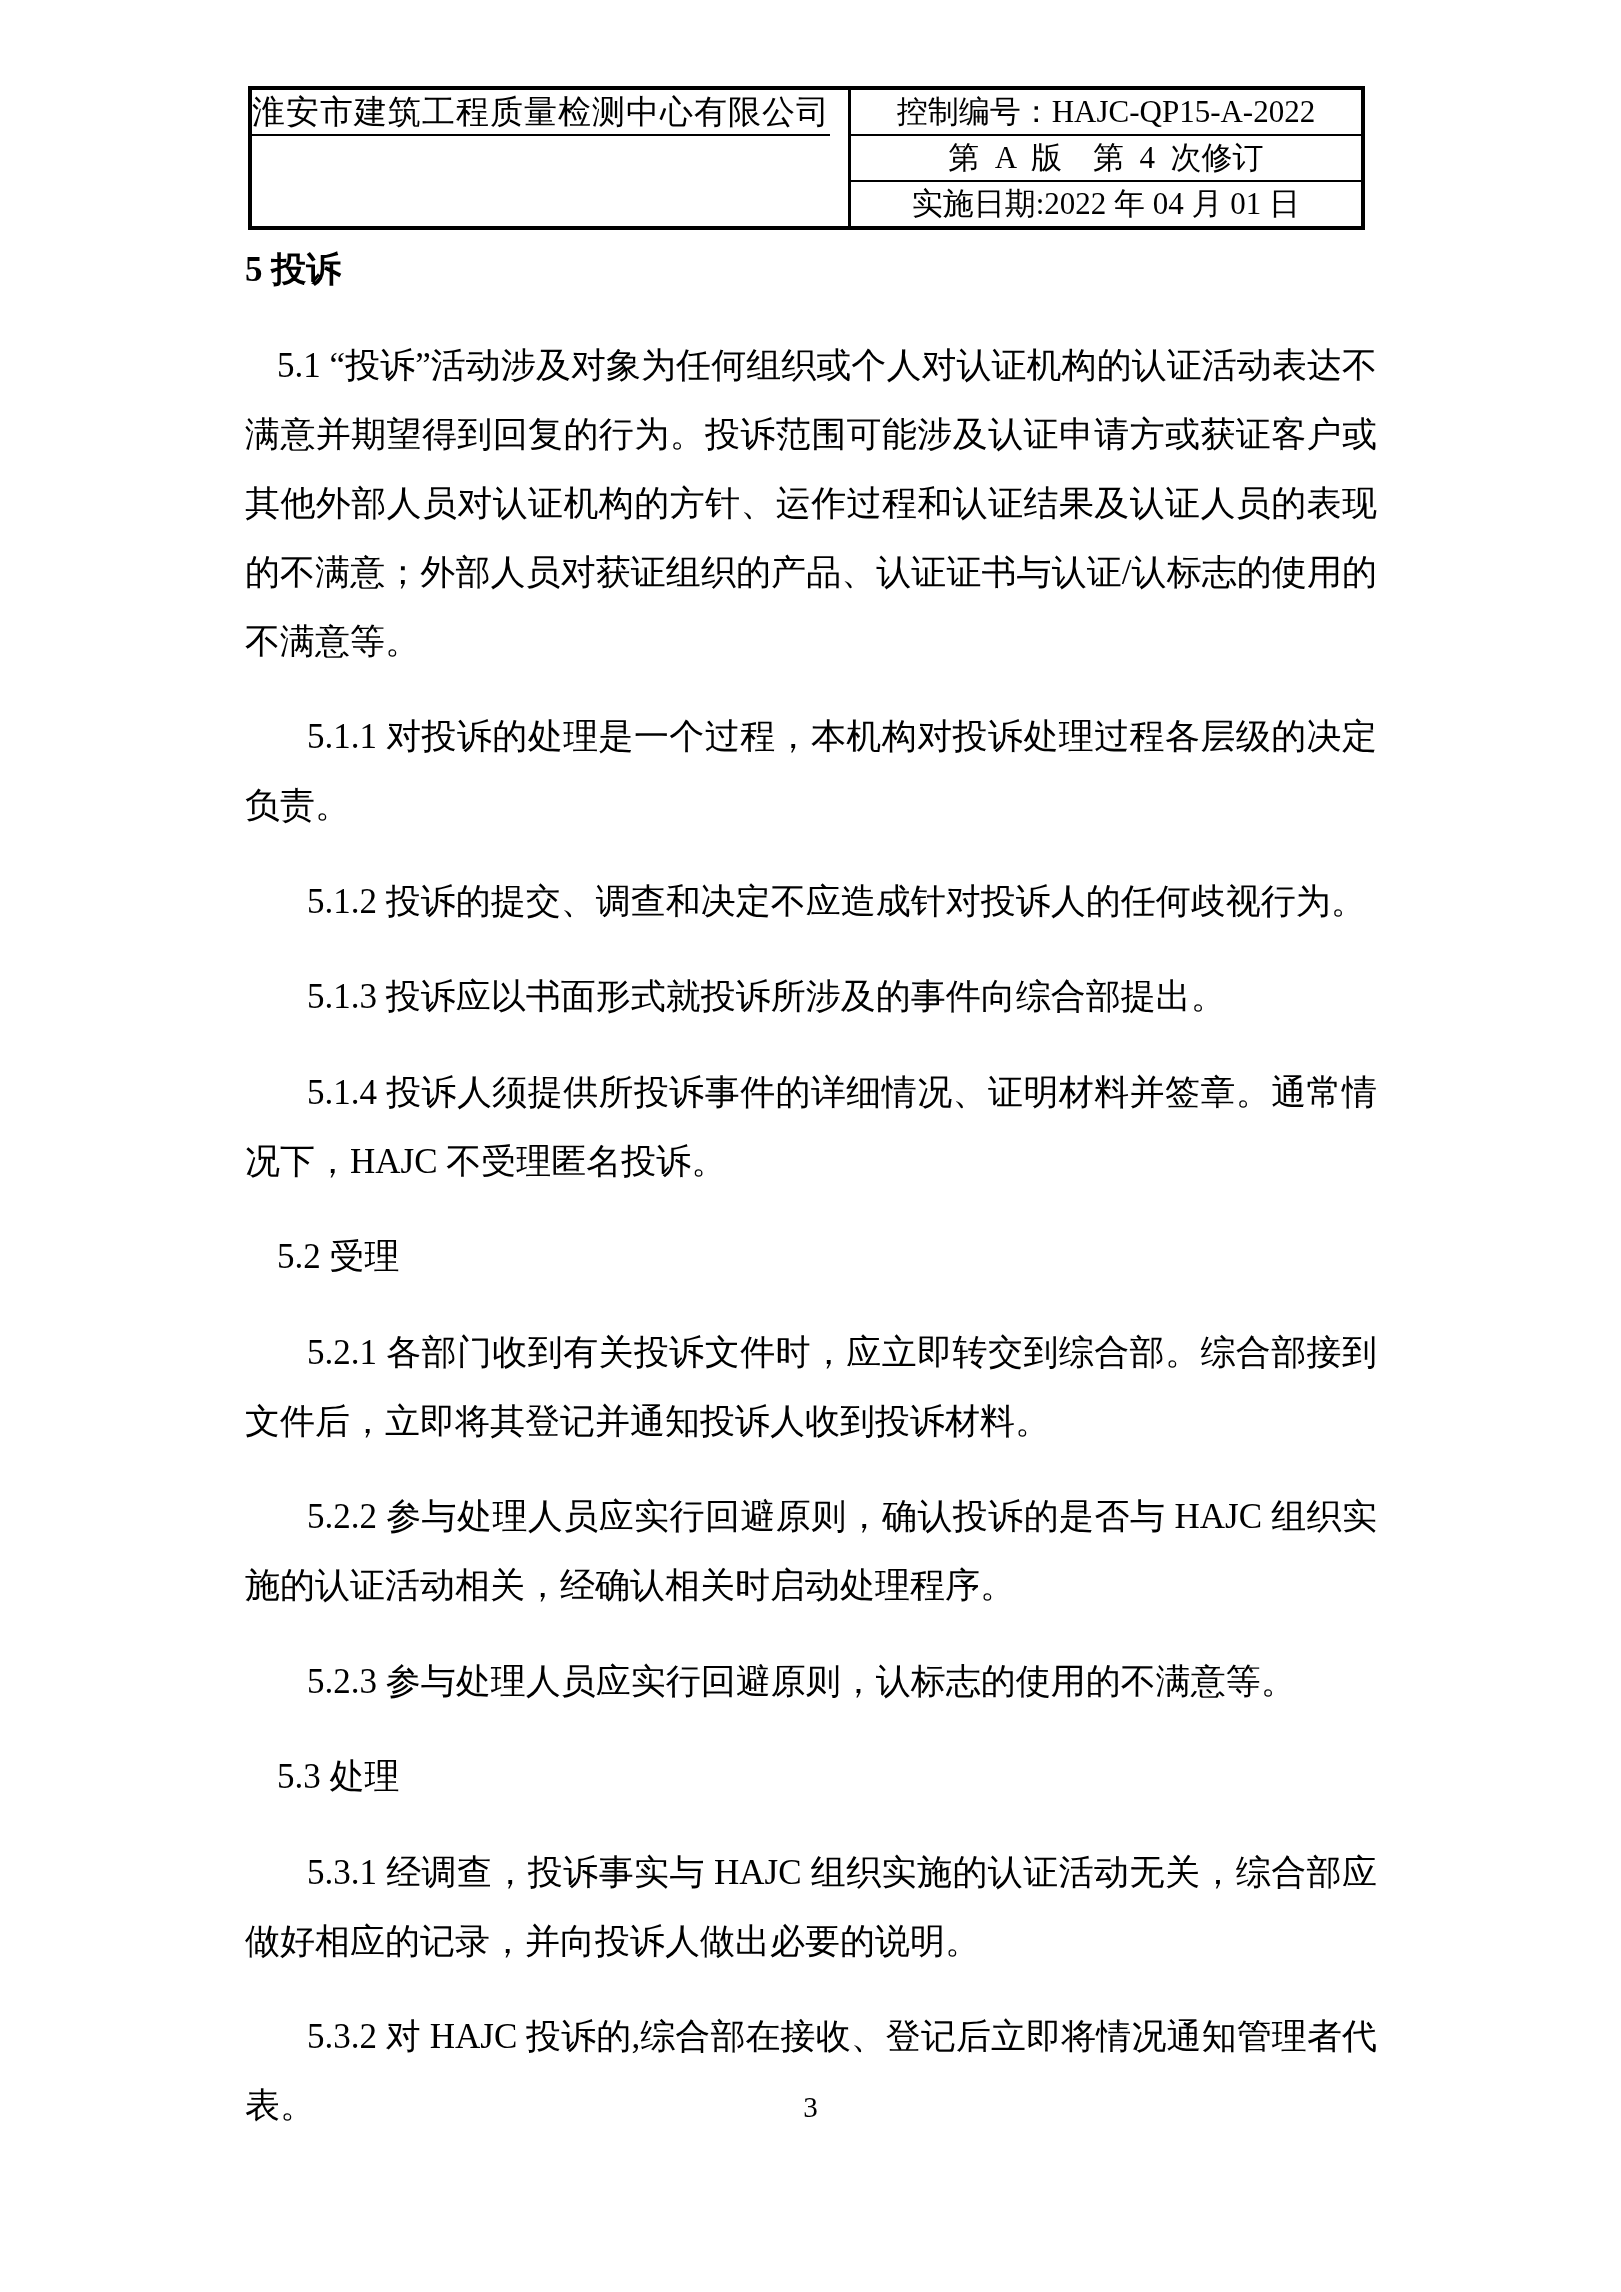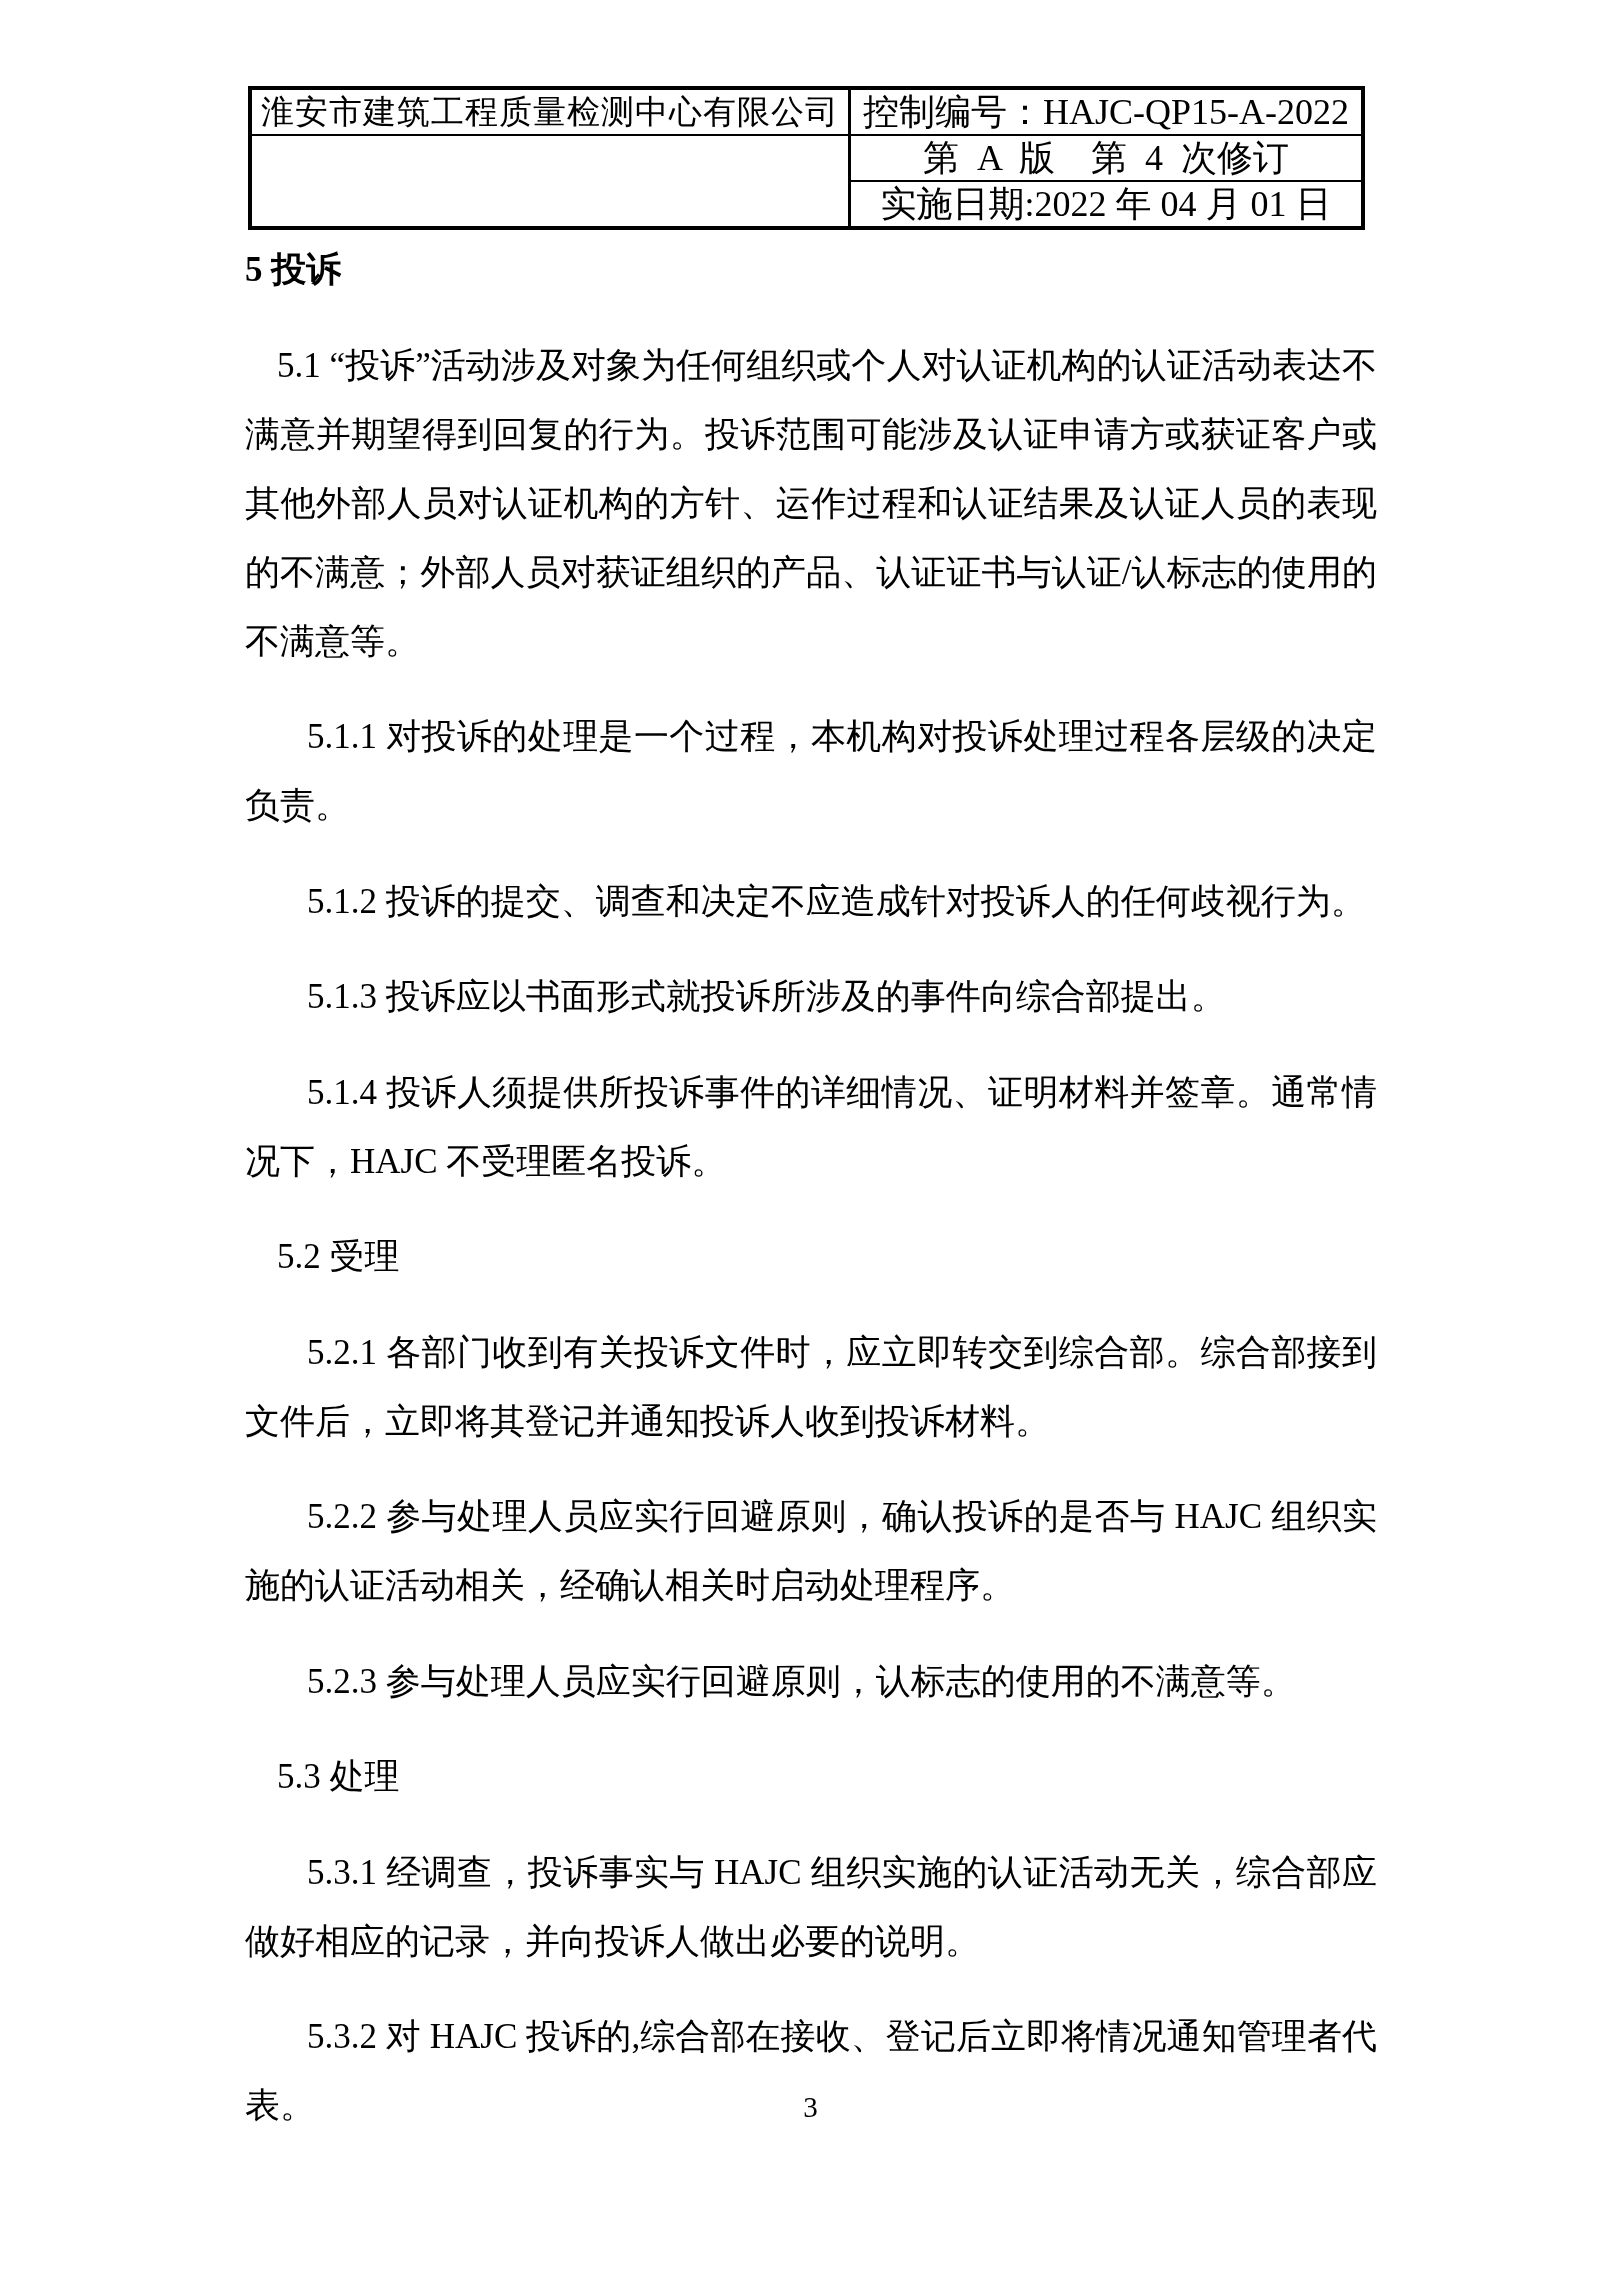--- a/index.html
+++ b/index.html
@@ -22,21 +22,21 @@
     width: 1117px;
     border: 4.9px solid #000;
     display: flex;
     box-sizing: border-box;
     background: #fff;
   }
   .h-left {
     width: 54%;
     border-right: 3.9px solid #000;
     display: flex;
-    flex-direction: column;
+    flex-direction: row;
     box-sizing: border-box;
   }
   .h-right {
     width: 46%;
     display: flex;
     flex-direction: column;
     box-sizing: border-box;
   }
   .h-company {
     height: 44px;
@@ -55,21 +55,21 @@
     justify-content: center;
     font-size: 33px;
     font-weight: 700;
     letter-spacing: 1px;
   }
   .h-row {
     height: 44px;
     display: flex;
     align-items: center;
     justify-content: center;
-    font-size: 36px;
+    font-size: 31px;
     white-space: pre;
   }
   .h-row + .h-row { border-top: 2.9px solid #000; }
 
   
   .doc-body {
     position: absolute;
     left: 245px;
     top: 235px;
     width: 1132px;

